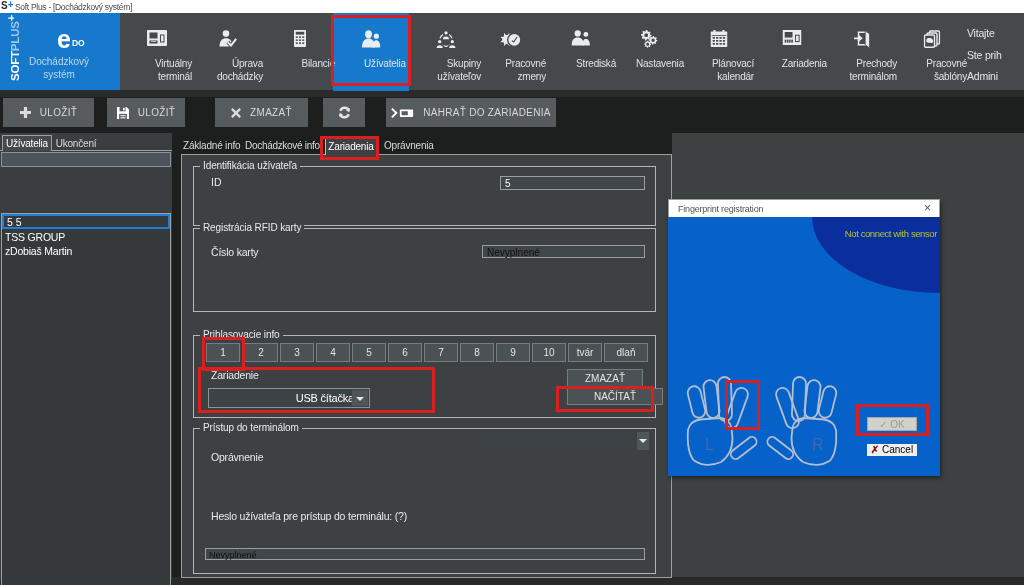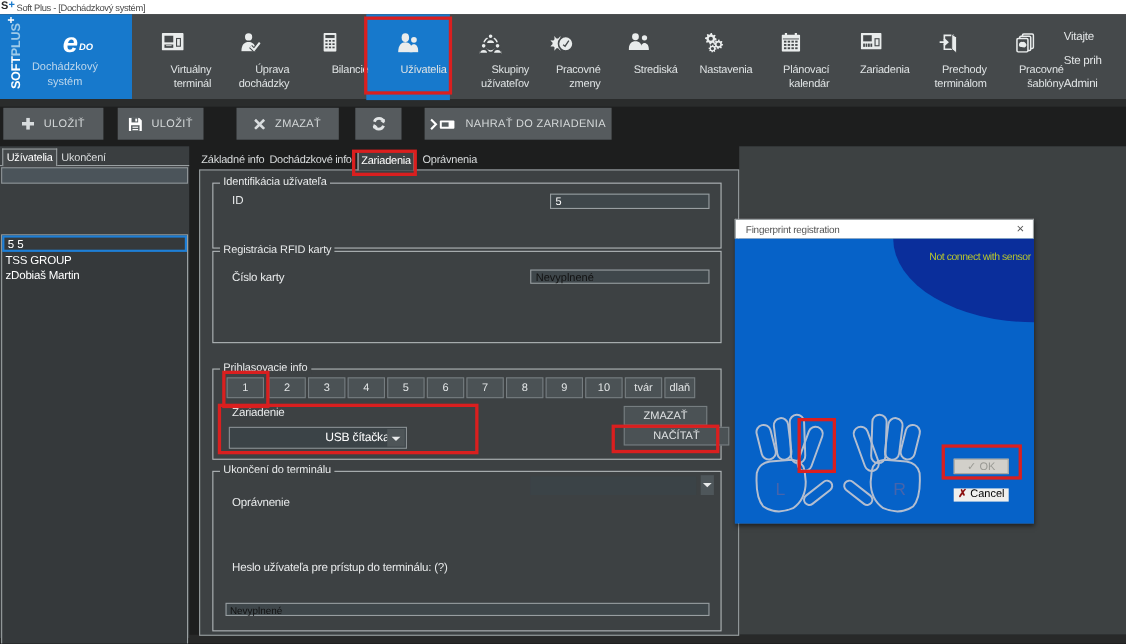--- a/index.html
+++ b/index.html
@@ -31,21 +31,21 @@
     <span class="abs" style="left:15px;top:2px;font-size:8.5px;letter-spacing:-0.3px;color:#4a4a4a;">Soft Plus - [Dochádzkový systém]</span>
   </div>
 
   <div class="abs" style="left:0;top:13px;width:1024px;height:77px;background:#45494b;"></div>
   <div class="abs" style="left:0;top:90px;width:1024px;height:7px;background:#2a2c2c;"></div>
   <div class="abs" style="left:672px;top:133px;width:352px;height:444px;background:#3d4142;"></div>
   <div class="abs" style="left:0;top:577px;width:1024px;height:8px;background:#282929;"></div>
 
   <div class="abs" style="left:0;top:13px;width:120px;height:77px;background:#1779cc;">
     <div class="abs" style="left:9px;top:68px;transform:rotate(-90deg);transform-origin:0 0;font-size:11.5px;letter-spacing:-0.2px;font-weight:bold;color:#fff;white-space:nowrap;">SOFT<span style="color:#9ecae8;">PLUS</span><span style="position:relative;top:-4px;font-size:11px;color:#fff;">+</span></div>
-    <div class="abs" style="left:57px;top:12px;color:#fff;font-style:italic;font-weight:bold;font-size:25px;">e<span style="font-size:8.5px;position:relative;top:-2px;left:1px;">DO</span></div>
+    <div class="abs" style="left:57px;top:12px;color:#fff;font-weight:bold;font-size:25px;">e<span style="font-size:8.5px;position:relative;top:-2px;left:1px;">DO</span></div>
     <div class="abs" style="left:10px;top:43px;width:98px;text-align:center;color:#bed7ec;font-size:10px;line-height:12.5px;">Dochádzkový<br>systém</div>
   </div>
 
   <div class="abs" style="left:333px;top:13px;width:76px;height:78px;background:#1779cc;"></div>
 
   <div class="tbtn" style="left:122px;width:70px;">
     <svg class="ic" width="20" height="16" viewBox="0 0 20 16">
         <rect x="0" y="0" width="20" height="16" rx="1" fill="#e9ecec"></rect>
         <rect x="2.5" y="2.5" width="8" height="6" fill="#45494b"></rect>
         <rect x="2.5" y="10.5" width="8" height="3" fill="#45494b"></rect>
@@ -268,32 +268,32 @@
   <div class="sbtn" style="left:244px;top:343px;width:34px;height:19px;line-height:18px;">2</div>
   <div class="sbtn" style="left:280px;top:343px;width:34px;height:19px;line-height:18px;">3</div>
   <div class="sbtn" style="left:316px;top:343px;width:34px;height:19px;line-height:18px;">4</div>
   <div class="sbtn" style="left:352px;top:343px;width:34px;height:19px;line-height:18px;">5</div>
   <div class="sbtn" style="left:388px;top:343px;width:34px;height:19px;line-height:18px;">6</div>
   <div class="sbtn" style="left:424px;top:343px;width:34px;height:19px;line-height:18px;">7</div>
   <div class="sbtn" style="left:460px;top:343px;width:34px;height:19px;line-height:18px;">8</div>
   <div class="sbtn" style="left:496px;top:343px;width:34px;height:19px;line-height:18px;">9</div>
   <div class="sbtn" style="left:532px;top:343px;width:34px;height:19px;line-height:18px;">10</div>
   <div class="sbtn" style="left:568px;top:343px;width:34px;height:19px;line-height:18px;">tvár</div>
-  <div class="sbtn" style="left:604px;top:343px;width:28px;height:19px;line-height:18px;">dlaň</div>
+  <div class="sbtn" style="left:604px;top:343px;width:44px;height:19px;line-height:18px;">dlaň</div>
   <div class="abs" style="left:211px;top:369px;color:#e8eaeb;font-size:10.5px;letter-spacing:-0.2px;">Zariadenie</div>
   <div class="abs" style="left:208px;top:388px;width:162px;height:20px;background:#3b4347;border:1px solid #8b9194;">
     <span class="abs" style="left:0;top:3px;width:145px;text-align:right;color:#fff;font-size:11px;letter-spacing:-0.2px;">USB čítačka</span>
     <span class="abs" style="right:1px;top:1px;width:16px;height:16px;background:#4e5558;"></span>
     <span class="abs" style="right:5px;top:8px;width:0;height:0;border-left:4px solid transparent;border-right:4px solid transparent;border-top:4px solid #e8eaeb;"></span>
   </div>
   <div class="sbtn" style="left:567px;top:369px;width:76px;height:18px;line-height:17px;">ZMAZAŤ</div>
   <div class="sbtn" style="left:567px;top:388px;width:96px;height:17px;line-height:16px;">NAČÍTAŤ</div>
 
   <div class="gbox" style="top:428px;height:146px;">
-      <span class="glab">Ukončení do terminálu</span>
+      <span class="glab">Prístup do terminálom</span>
     </div>
   <div class="abs" style="left:482px;top:433px;width:151px;height:17px;background:#3b4347;"></div>
   <div class="abs" style="left:637px;top:432px;width:12px;height:18px;background:#4e565a;">
     <span class="abs" style="left:2px;top:7px;width:0;height:0;border-left:4px solid transparent;border-right:4px solid transparent;border-top:4px solid #e8eaeb;"></span>
   </div>
   <div class="abs" style="left:211px;top:451px;color:#e8eaeb;font-size:10.5px;letter-spacing:-0.2px;">Oprávnenie</div>
   <div class="abs" style="left:211px;top:510px;color:#e8eaeb;font-size:10.5px;letter-spacing:-0.2px;">Heslo užívateľa pre prístup do terminálu: (?)</div>
   <div class="fld" style="left:205px;top:548px;width:440px;height:12px;color:#111;font-size:9px;padding:1px 3px;">Nevyplnené</div>
 
   <div class="abs" style="left:668px;top:199px;width:272px;height:277px;z-index:40;box-shadow:1px 2px 4px rgba(0,0,0,.5);">

